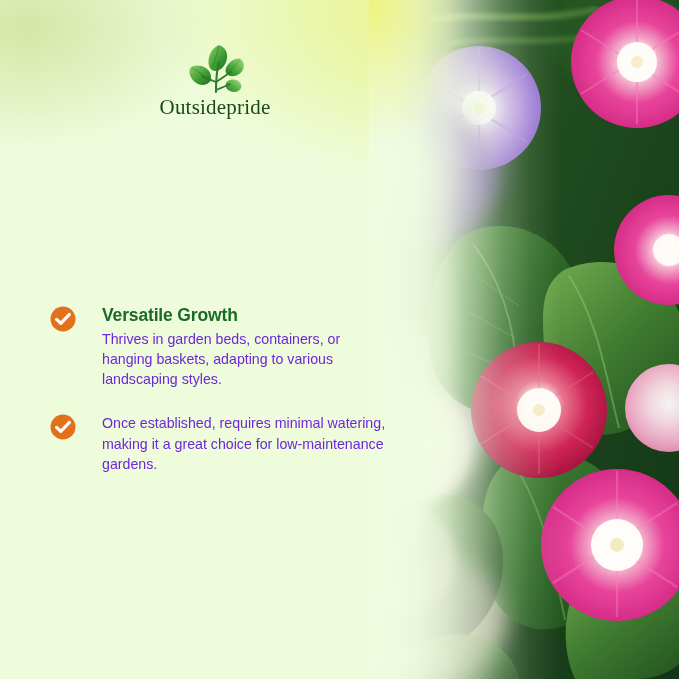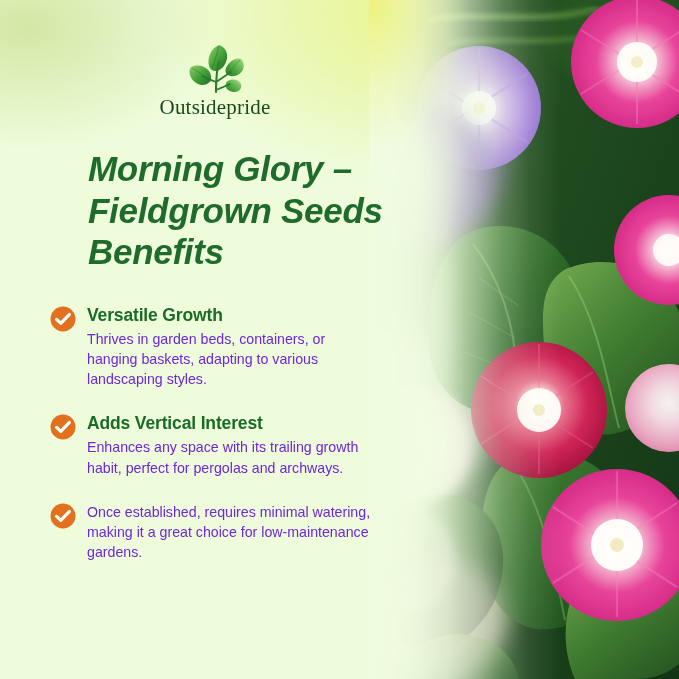--- a/index.html
+++ b/index.html
@@ -65,21 +65,21 @@
 
   
   .title{
     position:absolute; left:88px; top:148px; width:320px;
     font-size:35px; line-height:1.19; font-weight:700; font-style:italic;
     color:#1f6b2c; letter-spacing:-0.3px;
   }
 
   
   .benefits{ position:absolute; left:50px; top:305px; width:350px; }
-  .benefit{ display:flex; gap:11px; margin-bottom:24px; }
+  .benefit{ display:flex; gap:26px; margin-bottom:24px; }
   .benefit:last-child{ margin-bottom:0; }
   .check{
     flex:0 0 auto; width:26px; height:26px; margin-top:1px;
   }
   .check svg{ display:block; width:26px; height:26px; }
   .b-text{ flex:1 1 auto; padding-top:0; }
   .b-title{
     font-size:17.5px; font-weight:700; color:#1b6b28;
     letter-spacing:-0.15px; margin-bottom:3px; line-height:1.2;
   }
@@ -270,49 +270,36 @@
         <path d="M52 38 C59 36 65 41 63 46 C61 51 53 51 49 47 C46 43 48 39 52 38 Z" fill="url(#lgB)" opacity=".95"></path>
         <path d="M38 50 C38 40 38 30 41 20" stroke="#2c7a2c" stroke-width="2.1" fill="none" stroke-linecap="round"></path>
         <path d="M38 40 C43 37 48 33 53 30" stroke="#2c7a2c" stroke-width="1.7" fill="none" stroke-linecap="round"></path>
         <path d="M38 40 C33 38 28 36 24 34" stroke="#2c7a2c" stroke-width="1.6" fill="none" stroke-linecap="round"></path>
         <path d="M38 48 C43 46 48 44 52 42" stroke="#2c7a2c" stroke-width="1.4" fill="none" stroke-linecap="round"></path>
       </svg>
     </span>
     <span class="logo-word">Outsidepride</span>
   </div>
 
-  <h1 class="title">Morning Glory – Fieldgrown Seeds Benefits</h1>
 
   <div class="benefits">
 
     <div class="benefit">
       <span class="check">
         <svg viewBox="0 0 26 26" aria-hidden="true">
           <circle cx="13" cy="13" r="12.5" fill="#e2711d"></circle>
           <path d="M6.6 13.4 L10.8 17.4 L19.4 8.4" stroke="#ffffff" stroke-width="3.2" fill="none" stroke-linecap="round" stroke-linejoin="round"></path>
         </svg>
       </span>
       <div class="b-text">
         <div class="b-title">Versatile Growth</div>
         <div class="b-body">Thrives in garden beds, containers, or hanging baskets, adapting to various landscaping styles.</div>
       </div>
     </div>
 
-    <div class="benefit">
-      <span class="check">
-        <svg viewBox="0 0 26 26" aria-hidden="true">
-          <circle cx="13" cy="13" r="12.5" fill="#e2711d"></circle>
-          <path d="M6.6 13.4 L10.8 17.4 L19.4 8.4" stroke="#ffffff" stroke-width="3.2" fill="none" stroke-linecap="round" stroke-linejoin="round"></path>
-        </svg>
-      </span>
-      <div class="b-text">
-        <div class="b-title">Adds Vertical Interest</div>
-        <div class="b-body">Enhances any space with its trailing growth habit, perfect for pergolas and archways.</div>
-      </div>
-    </div>
 
     <div class="benefit">
       <span class="check">
         <svg viewBox="0 0 26 26" aria-hidden="true">
           <circle cx="13" cy="13" r="12.5" fill="#e2711d"></circle>
           <path d="M6.6 13.4 L10.8 17.4 L19.4 8.4" stroke="#ffffff" stroke-width="3.2" fill="none" stroke-linecap="round" stroke-linejoin="round"></path>
         </svg>
       </span>
       <div class="b-text">
         <div class="b-body">Once established, requires minimal watering, making it a great choice for low-maintenance gardens.</div>

